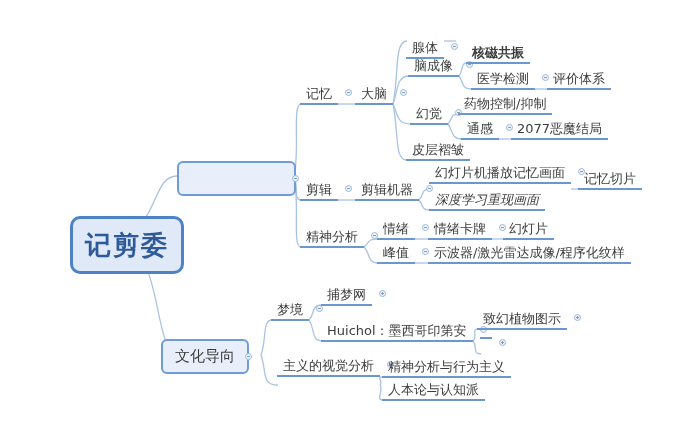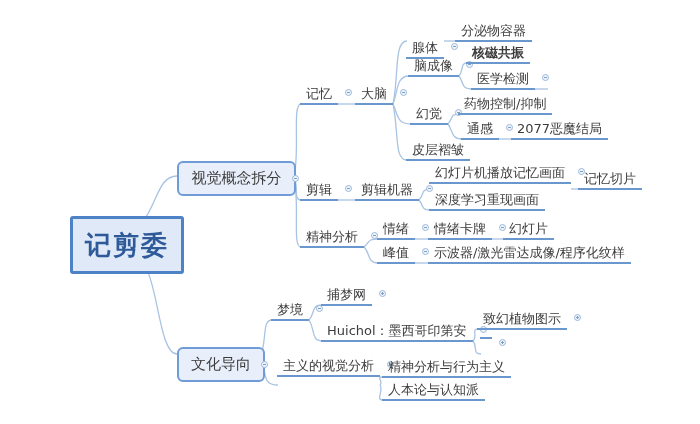--- a/index.html
+++ b/index.html
@@ -11,21 +11,21 @@
     position:absolute;z-index:1;white-space:nowrap;
     font-size:13px;line-height:16px;color:var(--topic_text,#3c3c3c);
     padding:0 6px 1px 6px;border-bottom:2px solid var(--underline,#6b97cf);
   }
   .box{
     position:absolute;z-index:1;white-space:nowrap;display:flex;align-items:center;justify-content:center;
     border:2px solid var(--box_border,#6f9bd6);border-radius:6px;
     background:var(--box_fill,#e9effa);color:var(--topic_text,#3c3c3c);font-size:15px;
   }
   .root-box{
-    border:3px solid var(--root_border,#4d82c6);border-radius:3px;
+    border:3px solid var(--root_border,#4d82c6);border-radius:10px;
     background:var(--root_fill,#dfe9f7);color:var(--root_text,#2f5a9a);
     font-size:26px;font-weight:bold;letter-spacing:2px;
   }
   .handle{
     position:absolute;width:7px;height:7px;box-sizing:border-box;
     border:1px solid var(--handle_border,#9db8da);border-radius:50%;
     background:var(--handle_fill,#eef4fb);right:-14px;top:3px;
   }
   .handle::before{content:"";position:absolute;left:1px;top:2px;width:3px;height:1px;background:#7f9fc6;}
   .handle.plus::after{content:"";position:absolute;left:2px;top:1px;width:1px;height:3px;background:#7f9fc6;}
@@ -71,50 +71,49 @@
     <path d="M473,341 C478,347 472,354 481,354"></path>
     <path d="M380,385 C384,381 375,377 383,377"></path>
     <path d="M380,385 C384,391 375,400 383,400"></path>
   </svg>
 
   <div class="box root-box" style="left:70px;top:216px;width:108px;height:52px;">
     <span>记剪委</span>
   </div>
 
   <div class="box" style="left:177px;top:161px;width:115px;height:31px;">
-    <span>视觉概念拆分</span>
     <span class="handle"></span>
   </div>
 
   <div class="topic" style="left:300px;top:86px;">
     <span>记忆</span>
     <span class="handle"></span>
   </div>
   <div class="topic" style="left:355px;top:86px;">
     <span>大脑</span>
     <span class="handle"></span>
   </div>
   <div class="topic" style="left:406px;top:40px;">
     <span>腺体</span>
     <span class="handle"></span>
   </div>
-  <div class="topic" style="left:455px;top:23px;">
-    <span>分泌物容器</span>
-  </div>
   <div class="topic" style="left:408px;top:58px;">
     <span>脑成像</span>
     <span class="handle"></span>
   </div>
   <div class="topic" style="left:466px;top:45px;font-weight:bold;">
     <span>核磁共振</span>
   </div>
   <div class="topic" style="left:471px;top:71px;">
     <span>医学检测</span>
     <span class="handle"></span>
   </div>
+  <div class="topic" style="left:547px;top:71px;">
+    <span>评价体系</span>
+  </div>
   <div class="topic" style="left:410px;top:106px;">
     <span>幻觉</span>
     <span class="handle"></span>
   </div>
   <div class="topic" style="left:458px;top:96px;">
     <span>药物控制/抑制</span>
   </div>
   <div class="topic" style="left:461px;top:121px;">
     <span>通感</span>
     <span class="handle"></span>
@@ -134,21 +133,21 @@
     <span>剪辑机器</span>
     <span class="handle"></span>
   </div>
   <div class="topic" style="left:429px;top:165px;">
     <span>幻灯片机播放记忆画面</span>
     <span class="handle"></span>
   </div>
   <div class="topic" style="left:578px;top:171px;">
     <span>记忆切片</span>
   </div>
-  <div class="topic" style="left:429px;top:192px;">
+  <div class="topic" style="left:429px;top:192px;font-style:italic;">
     <span>深度学习重现画面</span>
   </div>
 
   <div class="topic" style="left:300px;top:229px;">
     <span>精神分析</span>
     <span class="handle"></span>
   </div>
   <div class="topic" style="left:377px;top:221px;">
     <span>情绪</span>
     <span class="handle"></span>
@@ -161,21 +160,21 @@
     <span>幻灯片</span>
   </div>
   <div class="topic" style="left:377px;top:245px;">
     <span>峰值</span>
     <span class="handle"></span>
   </div>
   <div class="topic" style="left:428px;top:245px;">
     <span>示波器/激光雷达成像/程序化纹样</span>
   </div>
 
-  <div class="box" style="left:177px;top:339px;width:84px;height:31px;margin-top:8px;">
+  <div class="box" style="left:161px;top:339px;width:84px;height:31px;">
     <span>文化导向</span>
     <span class="handle"></span>
   </div>
 
   <div class="topic" style="left:271px;top:302px;">
     <span>梦境</span>
     <span class="handle"></span>
   </div>
   <div class="topic" style="left:321px;top:287px;">
     <span>捕梦网</span>

